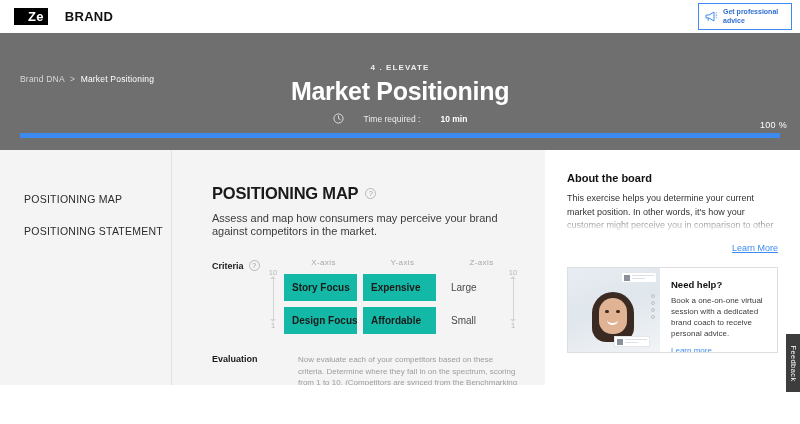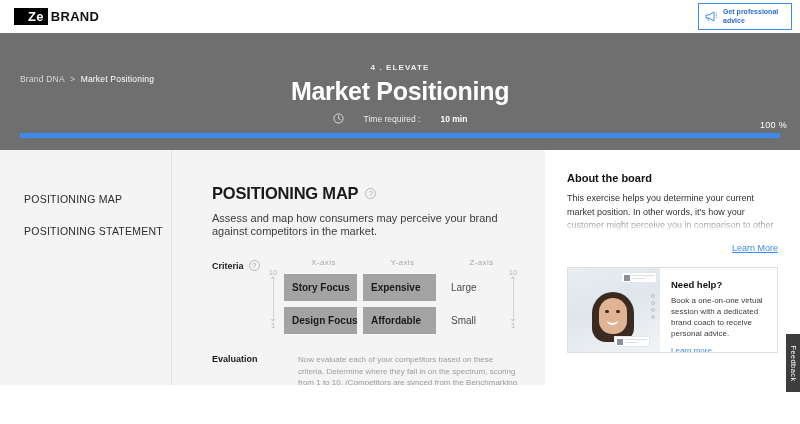--- a/index.html
+++ b/index.html
@@ -18,21 +18,21 @@
     display: flex; align-items: center; justify-content: space-between;
     padding: 0 8px 0 14px;
   }
   .logo { display: flex; align-items: center; height: 17px; }
   .logo-box {
     background: #000; color: #fff; font-weight: 700; font-size: 13px;
     letter-spacing: .3px; padding: 2px 4px 2px 14px; line-height: 13px;
   }
   .logo-rest {
     color: #111; font-weight: 700; font-size: 13px; letter-spacing: .3px;
-    line-height: 13px; padding-left: 3px;
+    line-height: 13px; padding-left: 17px;
   }
   .cta {
     border: 1px solid #3d8bf0; color: #2f6fd0; background: #fff;
     font-size: 7px; line-height: 8.5px; font-weight: 600;
     padding: 4px 7px 4px 6px; display: flex; align-items: center; gap: 5px;
     cursor: pointer; min-width: 94px;
   }
   .cta .mega { flex: 0 0 auto; display: block; }
   .cta-text { text-align: left; }
 
@@ -113,21 +113,21 @@
   }
   .axis-head {
     width: 79px; text-align: center; font-size: 8px; color: #a8a8a8; letter-spacing: .4px;
   }
   .grid-row {
     position: absolute; left: 72px; top: 14px;
     display: flex; flex-direction: column; gap: 6px;
   }
   .grid-line { display: flex; gap: 0; }
   .cell {
-    width: 73px; height: 27px; background: #a3a3a3;
+    width: 73px; height: 27px; background: #14b8a6;
     display: flex; align-items: center; padding-left: 8px;
     font-size: 10px; font-weight: 700; color: #1a1a1a;
     margin-right: 6px; overflow: hidden; white-space: nowrap; cursor: text;
   }
   .cell.ghost {
     background: transparent; font-weight: 400; color: #4a4a4a;
     margin-right: 0; padding-left: 9px;
   }
 
   .scale {

